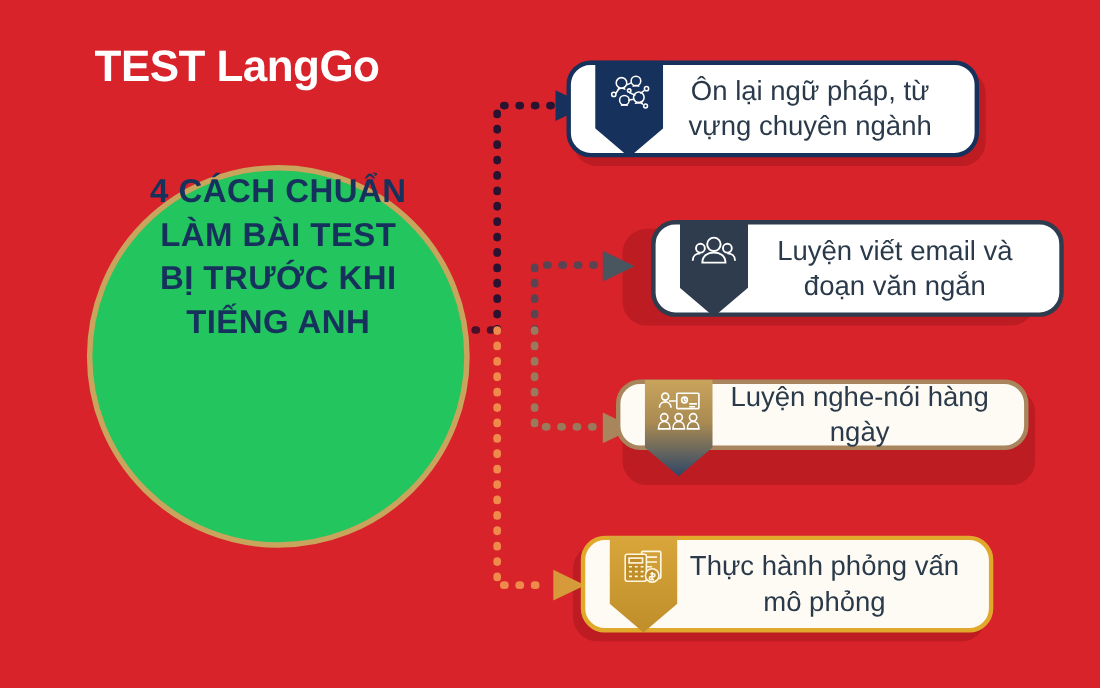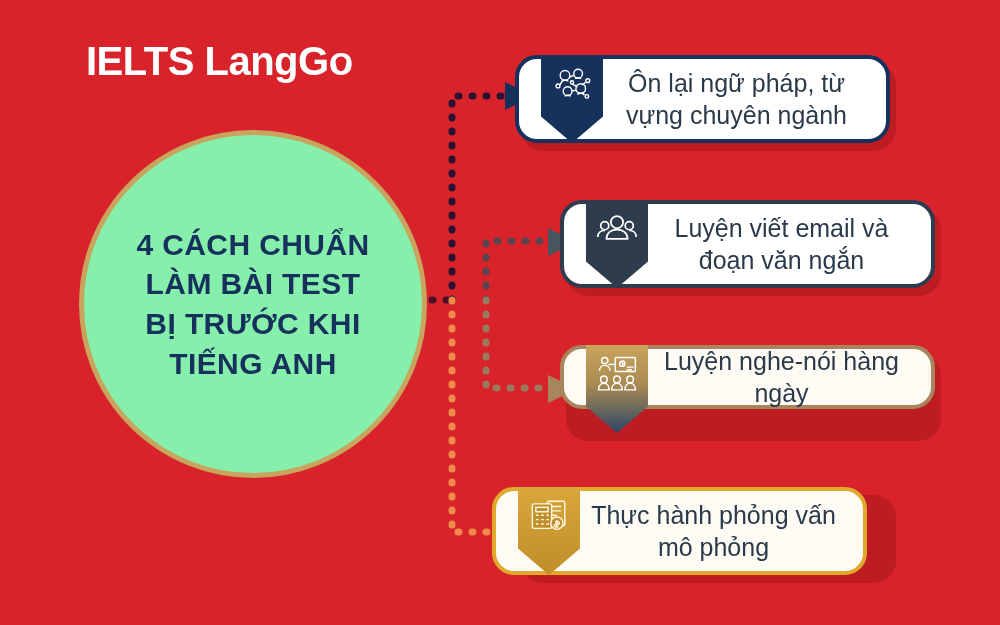--- a/index.html
+++ b/index.html
@@ -20,26 +20,26 @@
   }
   .logo .lg-o{position:relative;display:inline-block;}
   .logo .dot{
     position:absolute;left:50%;top:50%;
     width:11px;height:11px;border-radius:50%;
     background:#D8232A;transform:translate(-50%,-50%);
   }
 
   
   .circle{
-    position:absolute;left:79px;top:130px;
+    position:absolute;left:79px;top:150px;
     width:348px;height:348px;border-radius:50%;
-    background:#86efac;
+    background:#22c55e;
     border:5px solid #C9A45C;
     box-sizing:border-box;
-    display:flex;align-items:center;justify-content:center;
+    display:flex;justify-content:center;
   }
   .circle-title{
     color:#16325C;
     font-size:30px;font-weight:bold;line-height:1.32;
     text-align:center;letter-spacing:0.4px;
     text-transform:uppercase;
     padding:0 18px;
   }
 
   
@@ -68,50 +68,50 @@
   }
   .badge svg{width:42px;height:42px;}
 
   
   #card1{left:515px;top:55px;width:375px;height:88px;
     background:#FFFFFF;border:4px solid #16325C;}
   #card1 .badge{background:#16325C;}
   #card1 .card-label{padding-left:84px;}
 
   
-  #card2{left:560px;top:200px;width:375px;height:88px;
+  #card2{left:592px;top:200px;width:375px;height:88px;
     background:#FFFFFF;border:4px solid #2E3C4E;}
   #card2 .badge{background:#2E3C4E;}
   #card2 .card-label{padding-left:84px;}
 
   
   #card3{left:560px;top:345px;width:375px;height:64px;
     background:#FDFBF4;border:4px solid #A8855C;}
   #card3 .badge{background:linear-gradient(180deg,#C9A45C 0%,#A98A52 45%,#2E4668 100%);}
   #card3 .card-label{padding-left:84px;}
 
   
-  #card4{left:492px;top:487px;width:375px;height:88px;
+  #card4{left:528px;top:487px;width:375px;height:88px;
     background:#FDFBF4;border:4px solid #E0A92C;}
   #card4 .badge{background:linear-gradient(180deg,#D8A63A 0%,#C08E2A 100%);}
   #card4 .card-label{padding-left:84px;}
 
   .shadow{
     position:absolute;border-radius:22px;
     background:rgba(120,10,14,0.28);
     z-index:-1;
   }
 </style>
 </head>
 <body>
 
 <div id="stage">
 
   <div class="logo">
-    <span>IELTS Lang</span>
+    <span>TEST Lang</span>
       <span class="lg-o"><span>G</span></span>
       <span class="lg-o"><span>o</span><span class="dot"></span></span>
   </div>
 
   <svg id="wires" viewBox="0 0 1000 625">
 
     <path d="M418 300 L452 300" stroke="#4A1028" stroke-width="7" stroke-linecap="round" stroke-dasharray="1 13" fill="none"></path>
 
     <path d="M452 300 L452 96 L505 96" stroke="#2A1330" stroke-width="7" stroke-linecap="round" stroke-dasharray="1 13" fill="none"></path>
     <polygon points="505,82 534,96 505,110" fill="#16325C"></polygon>

